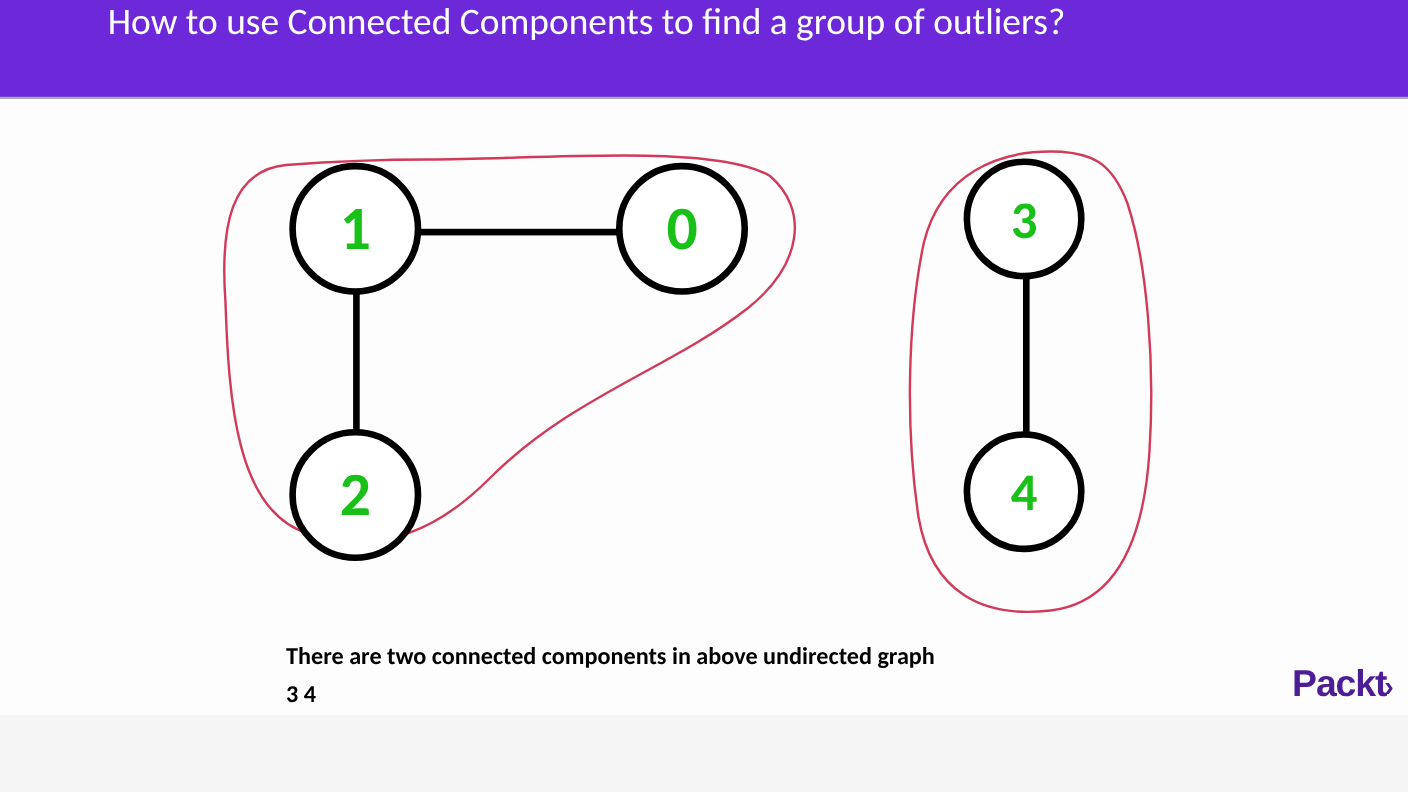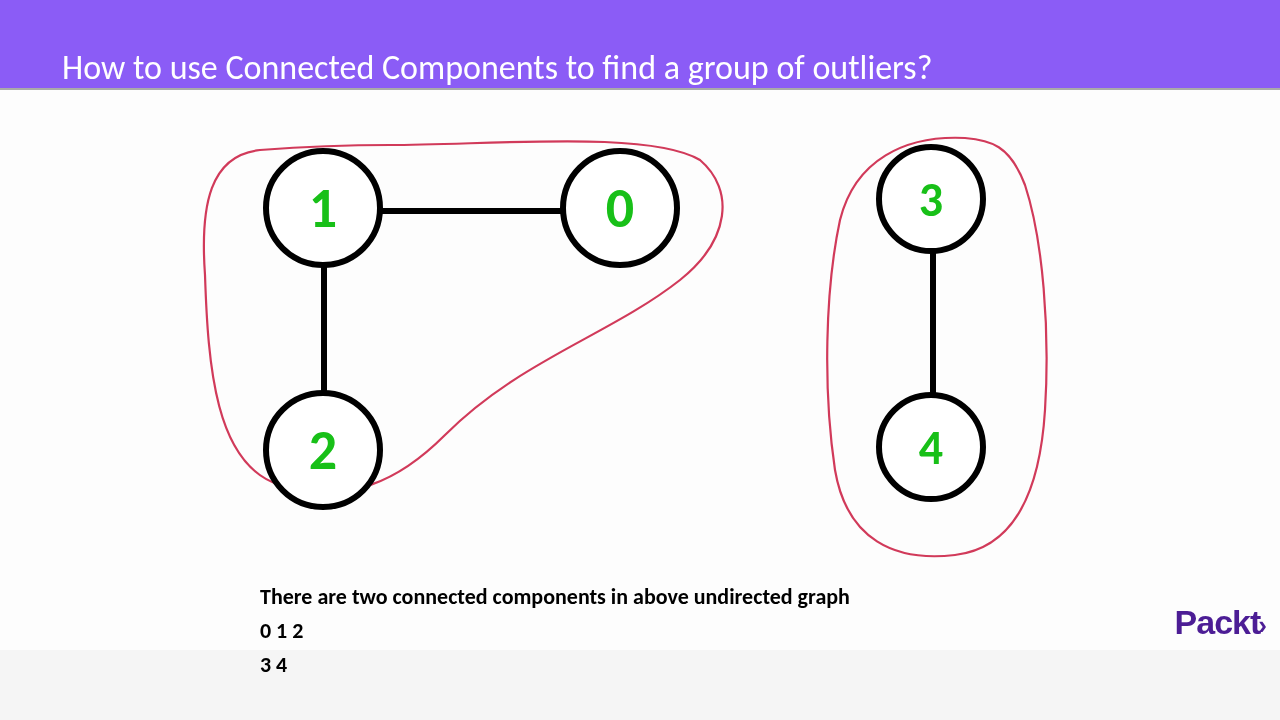--- a/index.html
+++ b/index.html
@@ -1,24 +1,24 @@
 <!DOCTYPE html>
 <html><head>
 <meta charset="utf-8">
 <style>
   * { margin: 0; padding: 0; box-sizing: border-box; }
   html, body { width: 1280px; height: 720px; font-family: Calibri, Arial, sans-serif; background: #f5f5f5; overflow: hidden; }
   .header {
-    background: #8b5cf6;
+    background: #6d28d9;
     color: #fff;
     width: 100%;
     height: 90px;
     display: flex;
-    align-items: flex-end;
-    padding-left: 62px;
+    align-items: flex-start;
+    padding-left: 98px;
     font-size: 34px;
     font-weight: 400;
     border-bottom: 2px solid #aaa;
   }
   .canvas {
     position: relative;
     width: 1280px;
     height: 560px;
     background: #fdfdfd;
   }
@@ -117,21 +117,20 @@
 
   <div class="node small" style="left:876px; top:54px;">
     <span>3</span>
   </div>
   <div class="node small" style="left:876px; top:302px;">
     <span>4</span>
   </div>
 
   <div class="desc">
     <div>There are two connected components in above undirected graph</div>
-    <div>0 1 2</div>
     <div>3 4</div>
   </div>
 
   <div class="brand">
     <span>Packt</span><span class="chev">›</span>
   </div>
 
 </div>
 
 </body></html>

